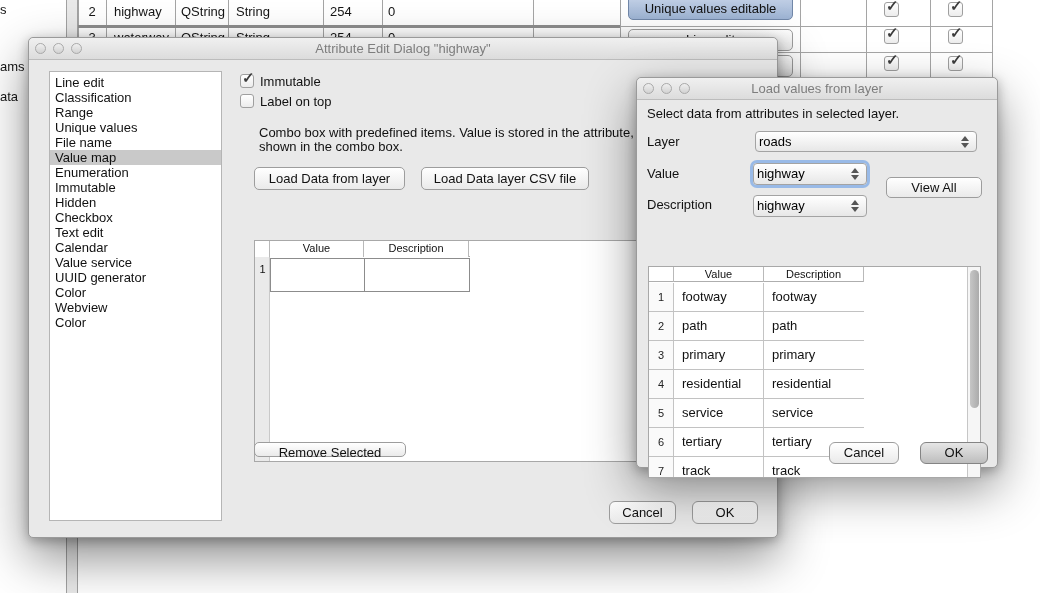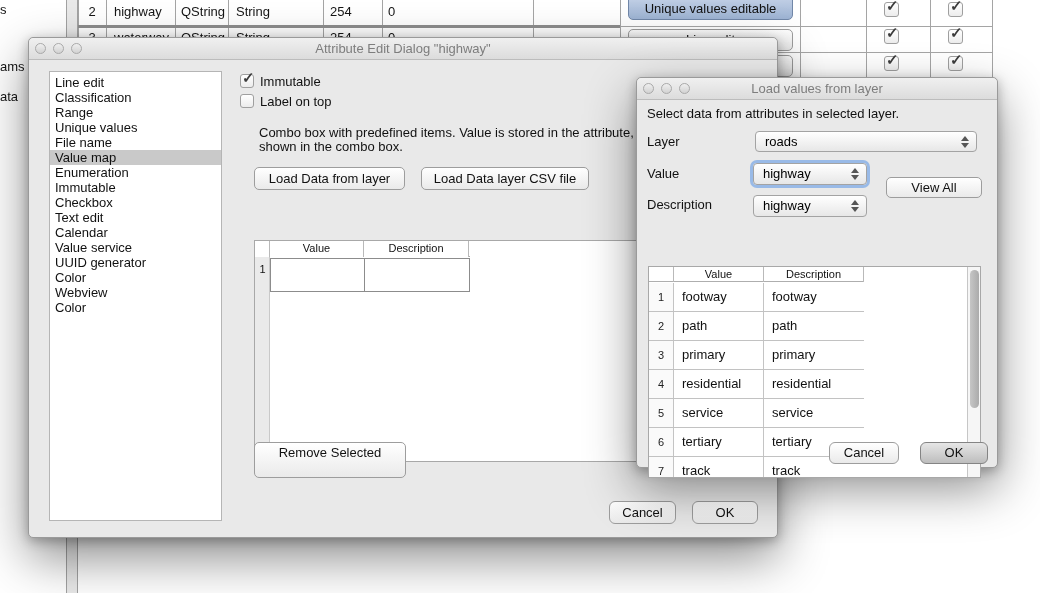--- a/index.html
+++ b/index.html
@@ -29,21 +29,21 @@
     line-height:20px; cursor:default; }
   .btn.dark { background:linear-gradient(#e6e6e6,#bdbdbd); border-color:#848484; }
   .btn.blue { background:linear-gradient(#c6d3e8,#9db3d3); border-color:#7187a8; }
   
   .cb { position:absolute; width:14px; height:14px; border:1px solid #9f9f9f; border-radius:3px;
     background:linear-gradient(#ffffff,#ececec); }
   .cb .mark { position:absolute; left:1px; top:-6px; font-size:15px; font-weight:bold; color:#3c3c3c; }
   .cb.big { width:15px; height:15px; }
   
   .popup { position:absolute; background:linear-gradient(#ffffff,#e7e7e7);
-    border:1px solid #a3a3a3; border-radius:4px; line-height:20px; padding-left:9px; color:#000; }
+    border:1px solid #a3a3a3; border-radius:4px; line-height:20px; padding-left:3px; color:#000; }
   .popup.focus { box-shadow:0 0 0 3px rgba(118,165,229,.7); }
   .steppers { position:absolute; right:7px; top:50%; margin-top:-6px; width:8px; height:12px; }
   .steppers b { position:absolute; left:0; width:0; height:0;
     border-left:4px solid transparent; border-right:4px solid transparent; }
   .steppers b.up { top:0; border-bottom:5px solid #555; }
   .steppers b.dn { bottom:0; border-top:5px solid #555; }
   
   .listbox { position:absolute; background:#fff; border:1px solid #b5b5b5; padding-top:3px; }
   .listbox .item { height:15px; line-height:15px; padding-left:5px; white-space:nowrap; }
   .listbox .item.sel { background:#c9c9c9; }
@@ -138,20 +138,21 @@
 
     <div class="listbox" style="left:20px;top:33px;width:173px;height:450px">
       <div class="item">Line edit</div>
       <div class="item">Classification</div>
       <div class="item">Range</div>
       <div class="item">Unique values</div>
       <div class="item">File name</div>
       <div class="item sel">Value map</div>
       <div class="item">Enumeration</div>
       <div class="item">Immutable</div>
+      <div class="item">Hidden</div>
       <div class="item">Checkbox</div>
       <div class="item">Text edit</div>
       <div class="item">Calendar</div>
       <div class="item">Value service</div>
       <div class="item">UUID generator</div>
       <div class="item">Color</div>
       <div class="item">Webview</div>
       <div class="item">Color</div>
     </div>
 
@@ -171,21 +172,21 @@
     <div class="vtable" style="left:225px;top:165px;width:452px;height:222px">
       <div style="position:absolute;left:0;top:0;width:15px;height:100%;background:#eaeaea;border-right:1px solid #c9c9c9"></div>
       <div style="position:absolute;left:0;top:0;width:215px;height:16px;border-bottom:1px solid #adadad;background:#fff">
         <span class="hdrcell" style="width:15px"></span><span class="hdrcell" style="width:94px">Value</span><span class="hdrcell" style="width:105px">Description</span>
       </div>
       <span class="lbl" style="left:0;top:22px;width:15px;text-align:center;font-size:11px">1</span>
       <div class="editcell" style="left:15px;top:17px;width:95px;height:34px"></div>
       <div class="editcell" style="left:109px;top:17px;width:106px;height:34px"></div>
     </div>
 
-    <div class="btn" style="left:225px;top:404px;width:152px;height:36px">Remove Selected</div>
+    <div class="btn" style="left:225px;top:404px;width:152px;height:15px">Remove Selected</div>
 
     <div class="btn" style="left:580px;top:463px;width:67px;height:23px;line-height:21px;border-radius:6px">Cancel</div>
     <div class="btn" style="left:663px;top:463px;width:66px;height:23px;line-height:21px;border-radius:6px">OK</div>
   </div>
 
   <div class="dlg" style="left:636px;top:77px;width:362px;height:391px;z-index:20">
     <div class="titlebar">
       <span class="light" style="left:6px"></span>
       <span class="light" style="left:24px"></span>
       <span class="light" style="left:42px"></span>

